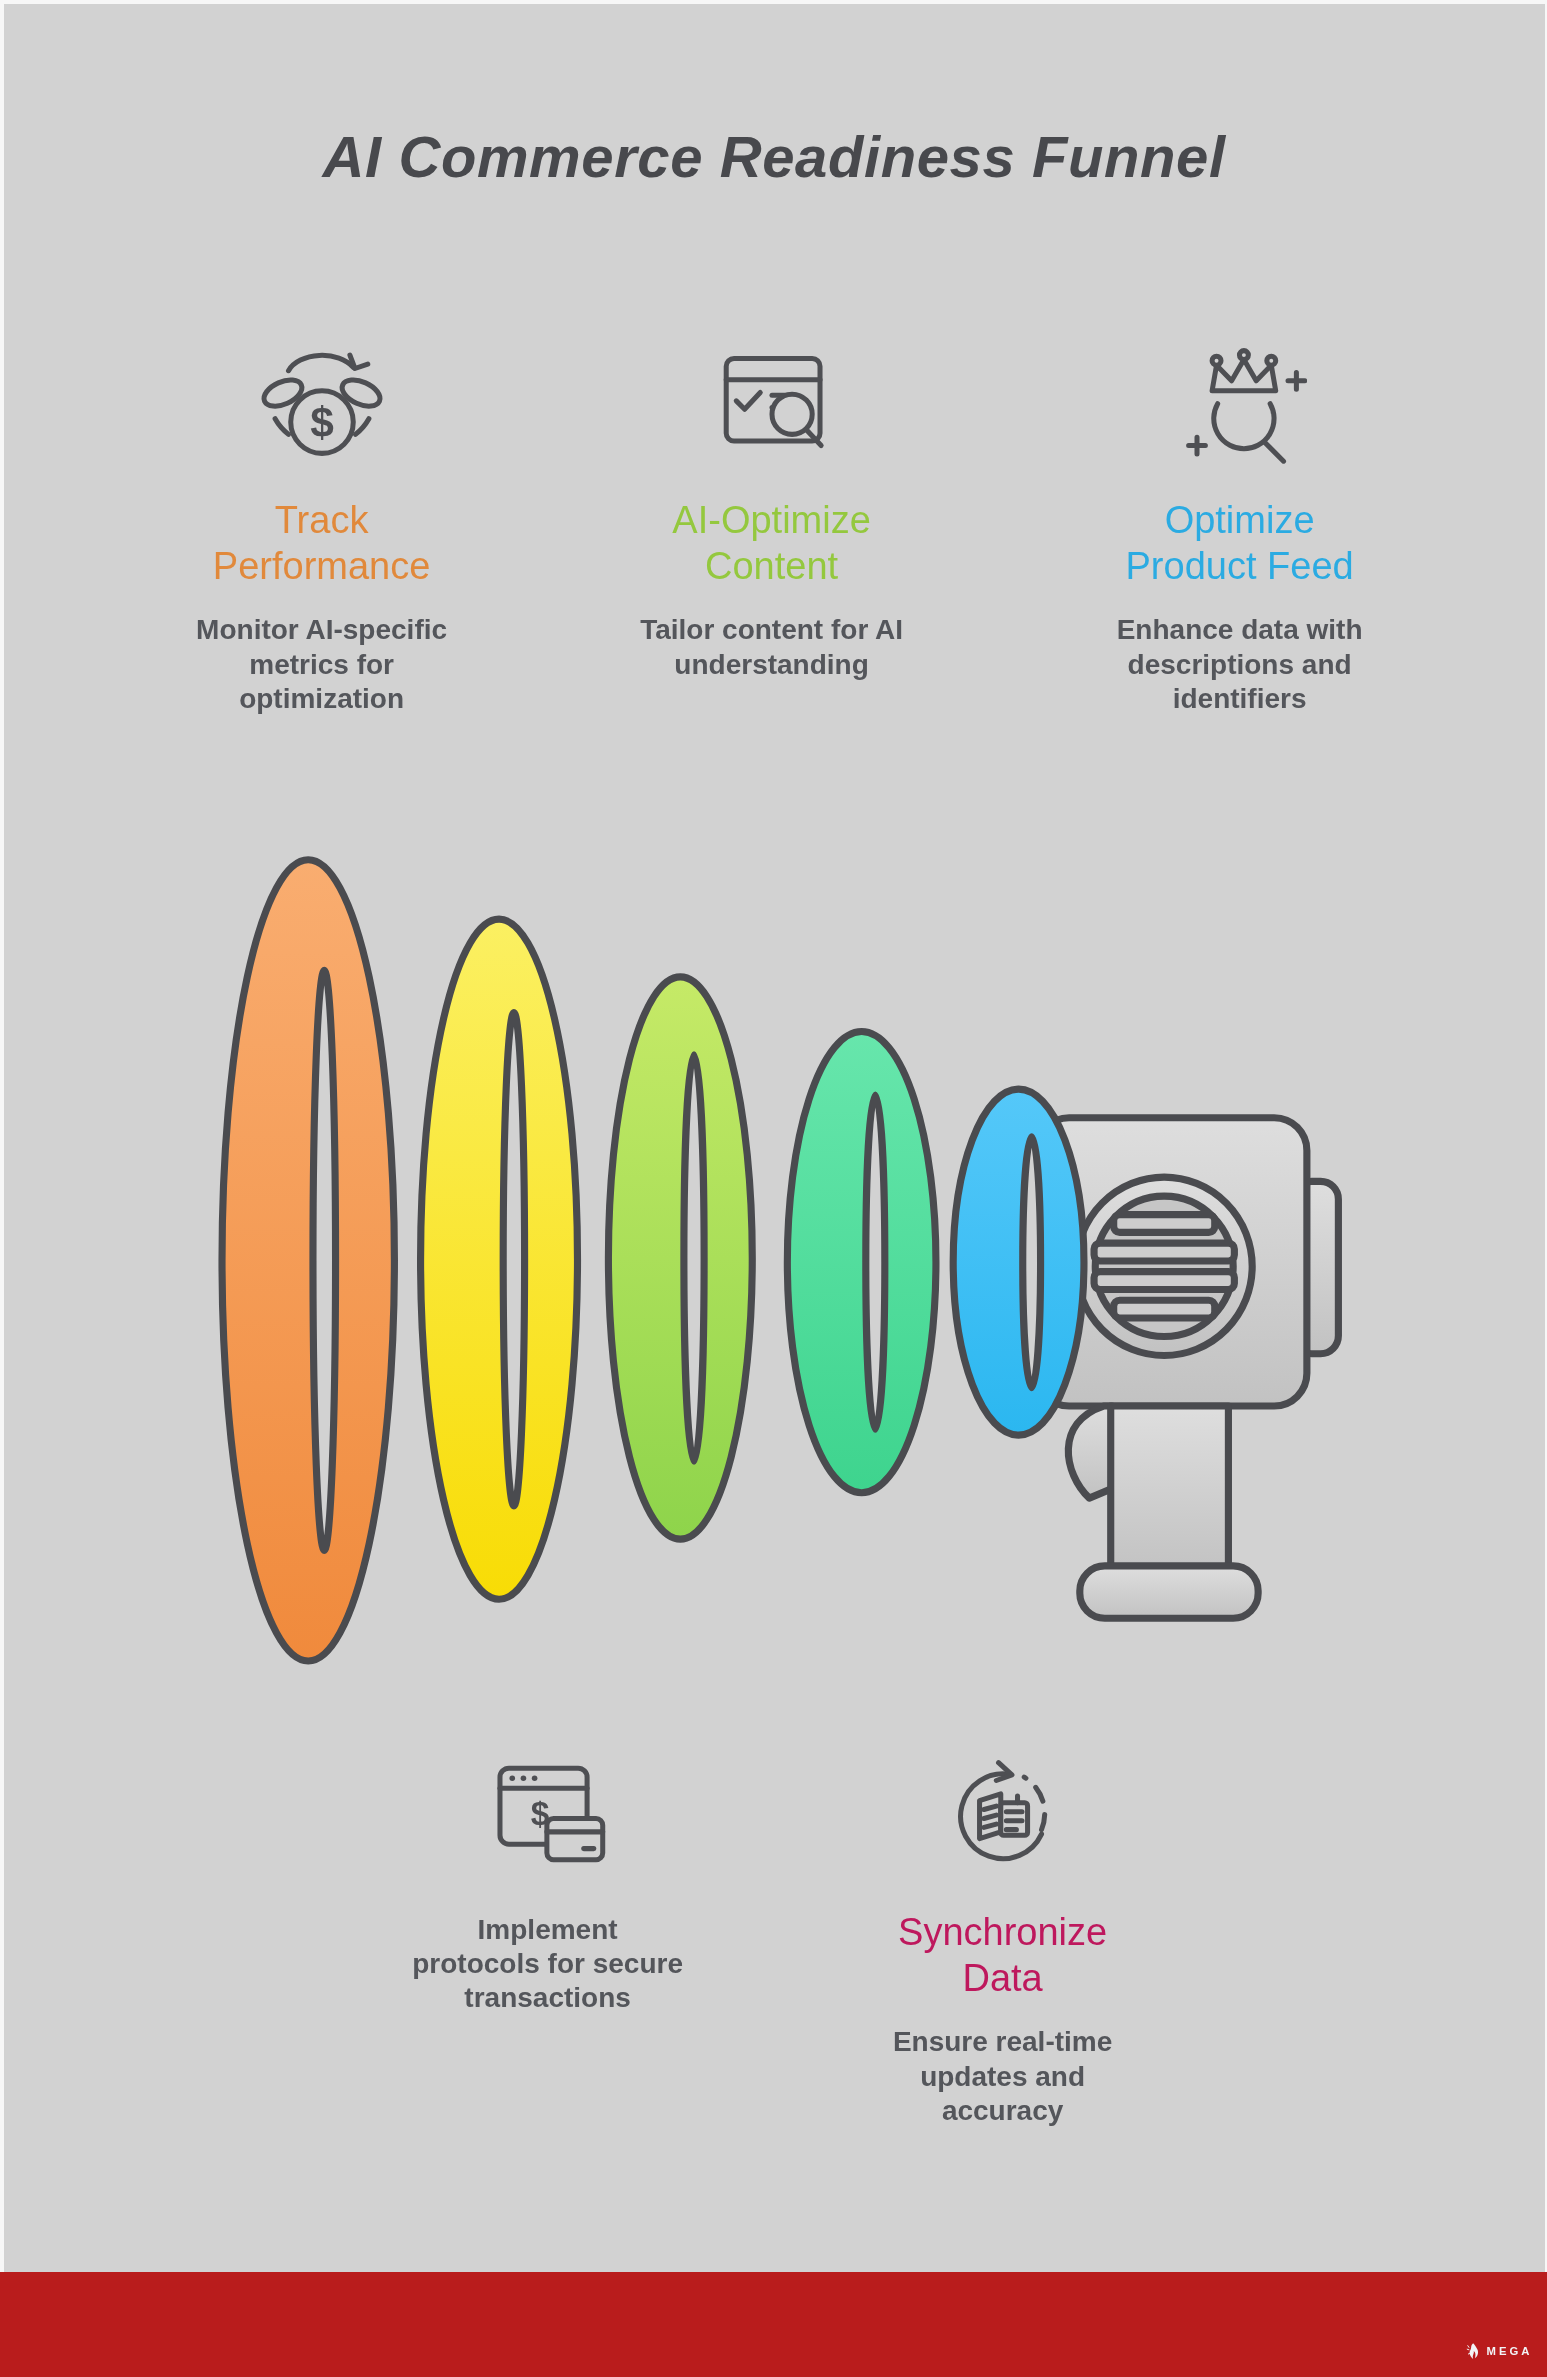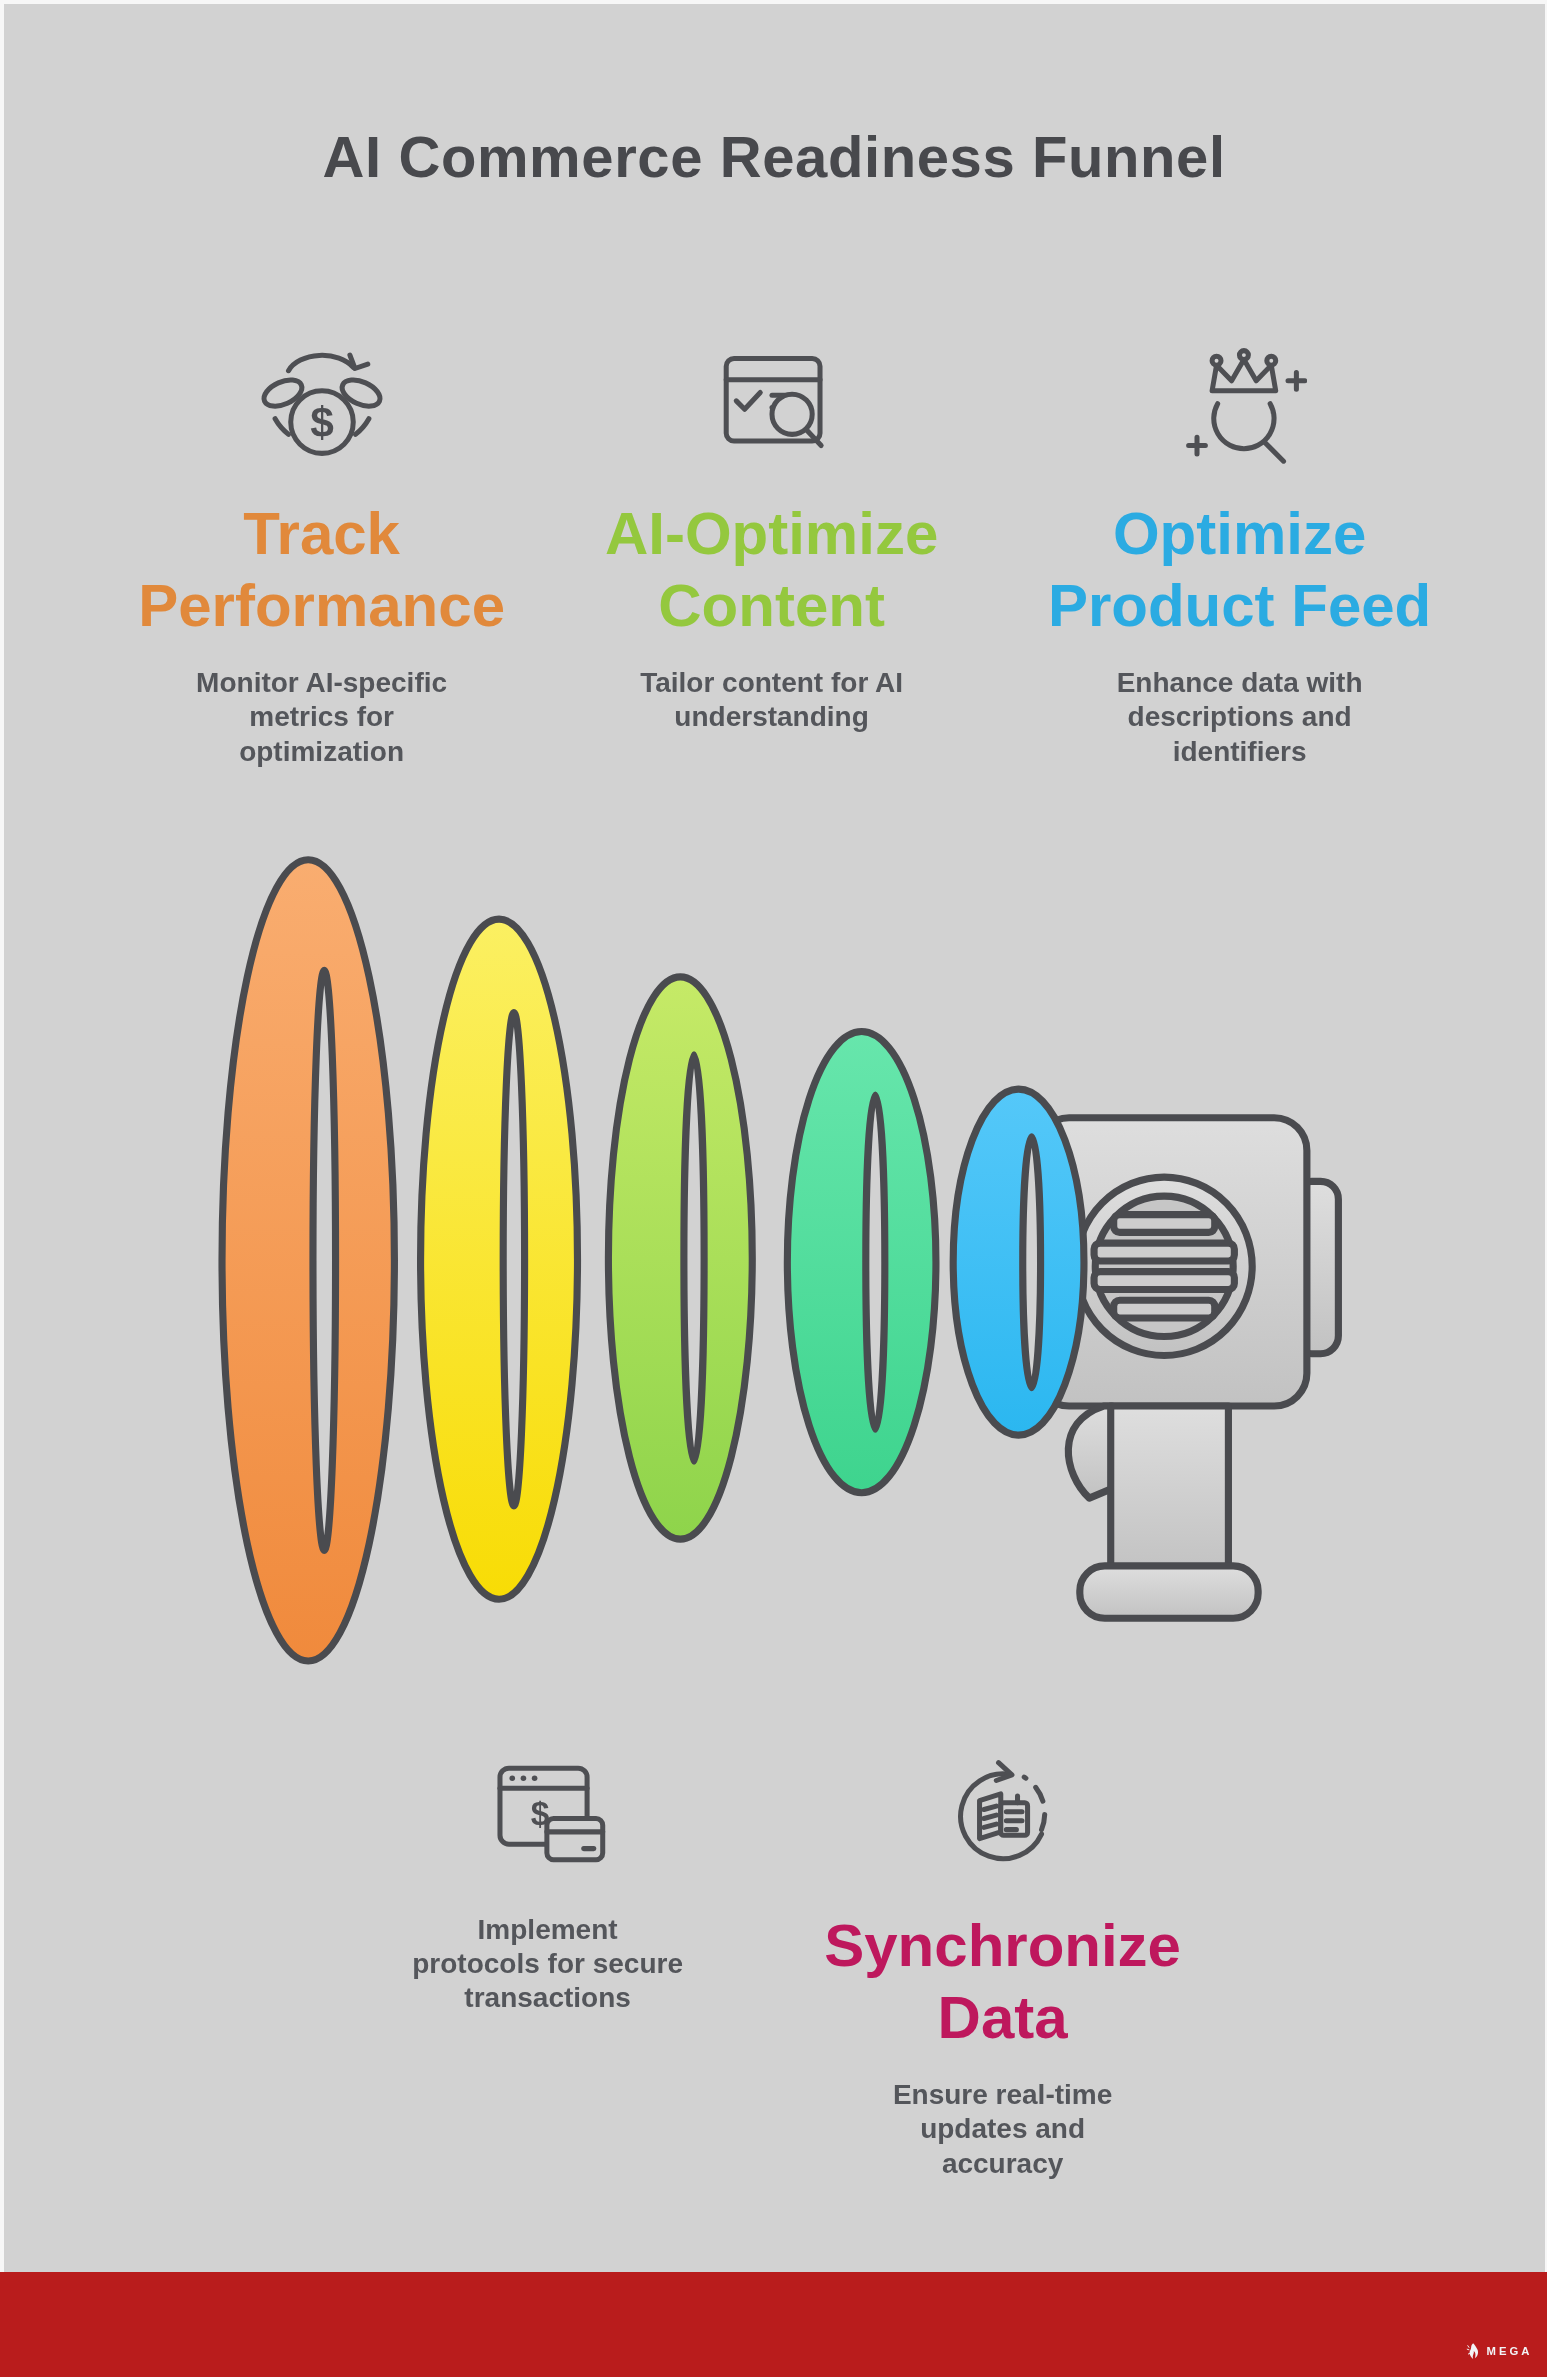--- a/index.html
+++ b/index.html
@@ -8,30 +8,30 @@
     background:#F7F7F7;
     font-family:"Liberation Sans", sans-serif;
   }
   .canvas{
     position:absolute;left:3.6px;top:3.6px;width:1541px;height:2269px;
     background:#D2D2D2;
   }
   .page-title{
     position:absolute;left:0;top:119px;width:100%;
     text-align:center;font-size:58px;font-weight:700;margin:0;
-    color:#48494D;letter-spacing:0.6px;
+    color:#48494D;letter-spacing:0.6px;font-style:italic;
   }
   .step{
     position:absolute;width:452px;text-align:center;
   }
   .step .icon-box{
     height:149px;display:flex;align-items:center;justify-content:center;
   }
   .step h2{
-    margin:21.4px 0 0 0;font-size:60px;font-weight:700;line-height:1.2;
+    margin:21.4px 0 0 0;font-size:38px;font-weight:400;line-height:1.2;
     white-space:pre-line;
   }
   .step p{
     margin:24px 0 0 0;font-size:28px;line-height:1.23;font-weight:700;
     white-space:pre-line;color:#54565B;
   }
   .c1{left:92px;top:324px;}
   .c2{left:542px;top:324px;}
   .c3{left:1010px;top:324px;}
   .c4{left:318px;top:1736px;}

